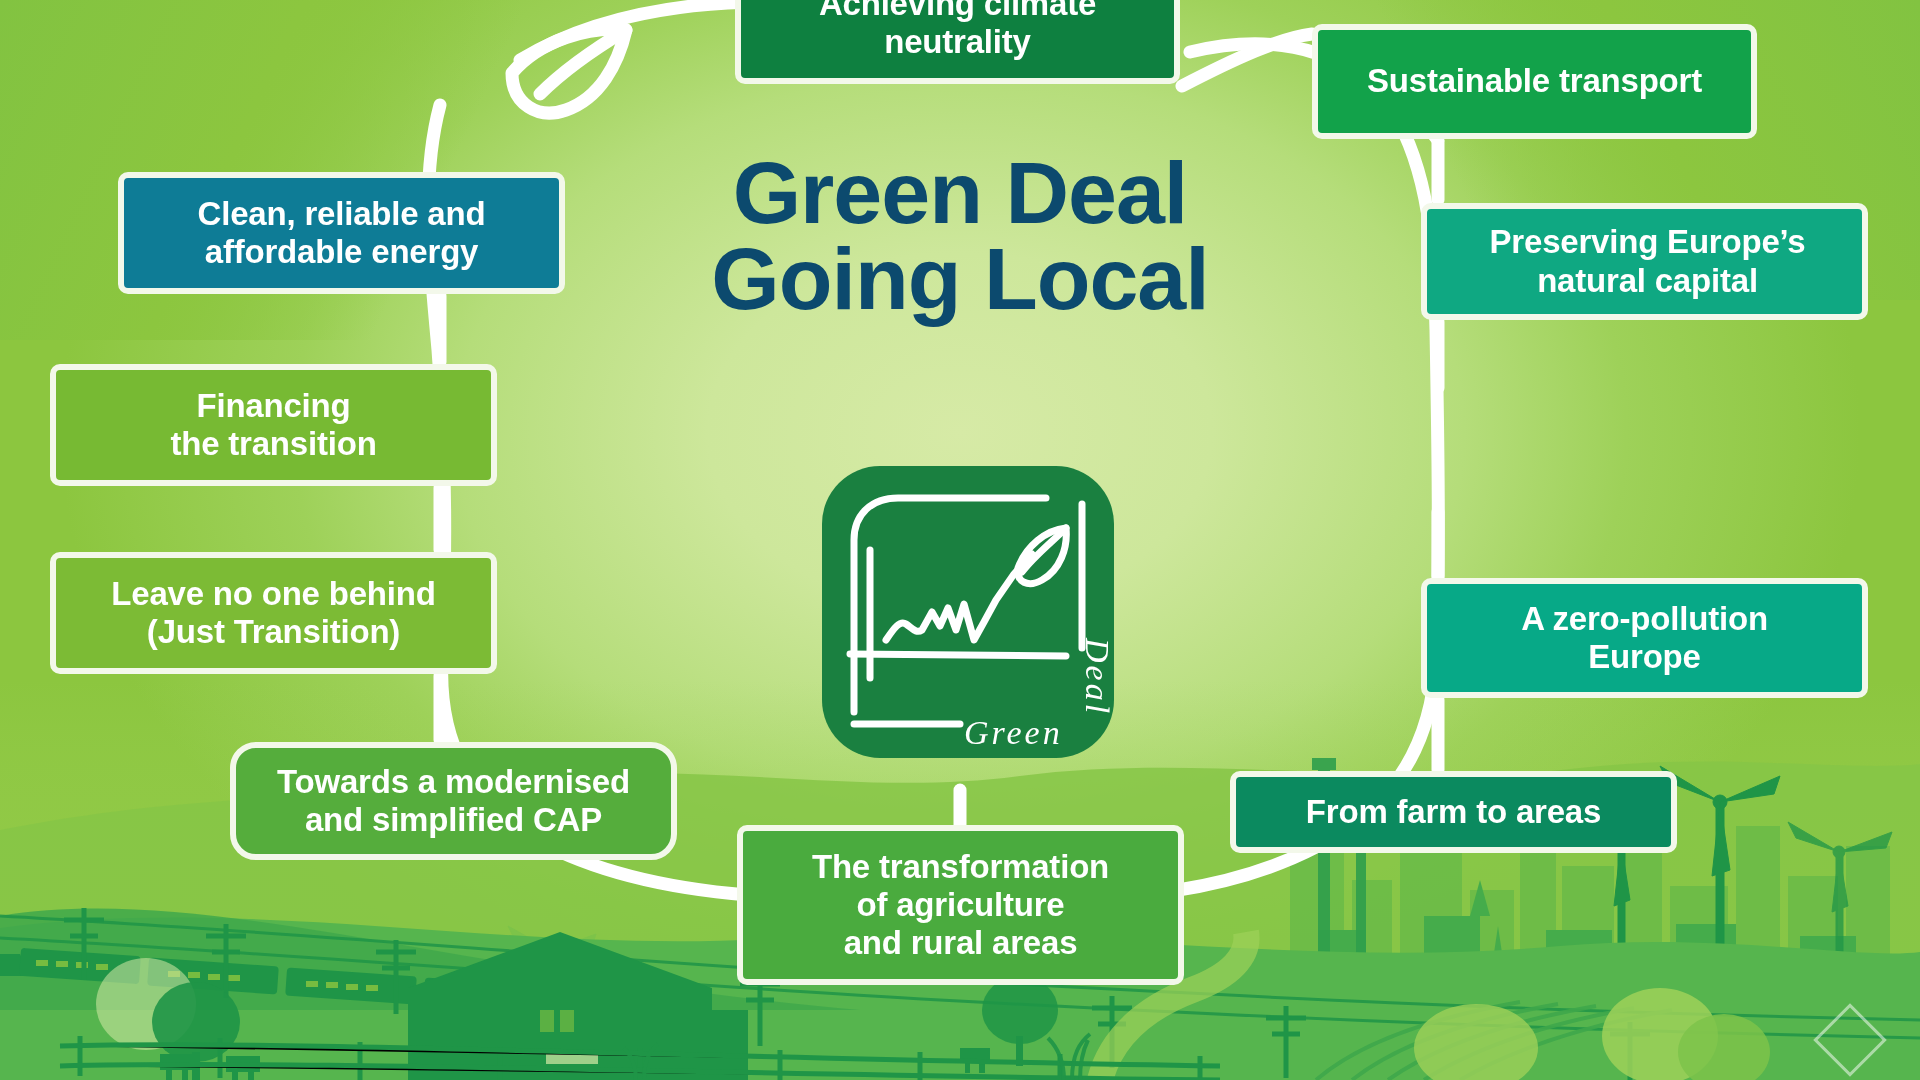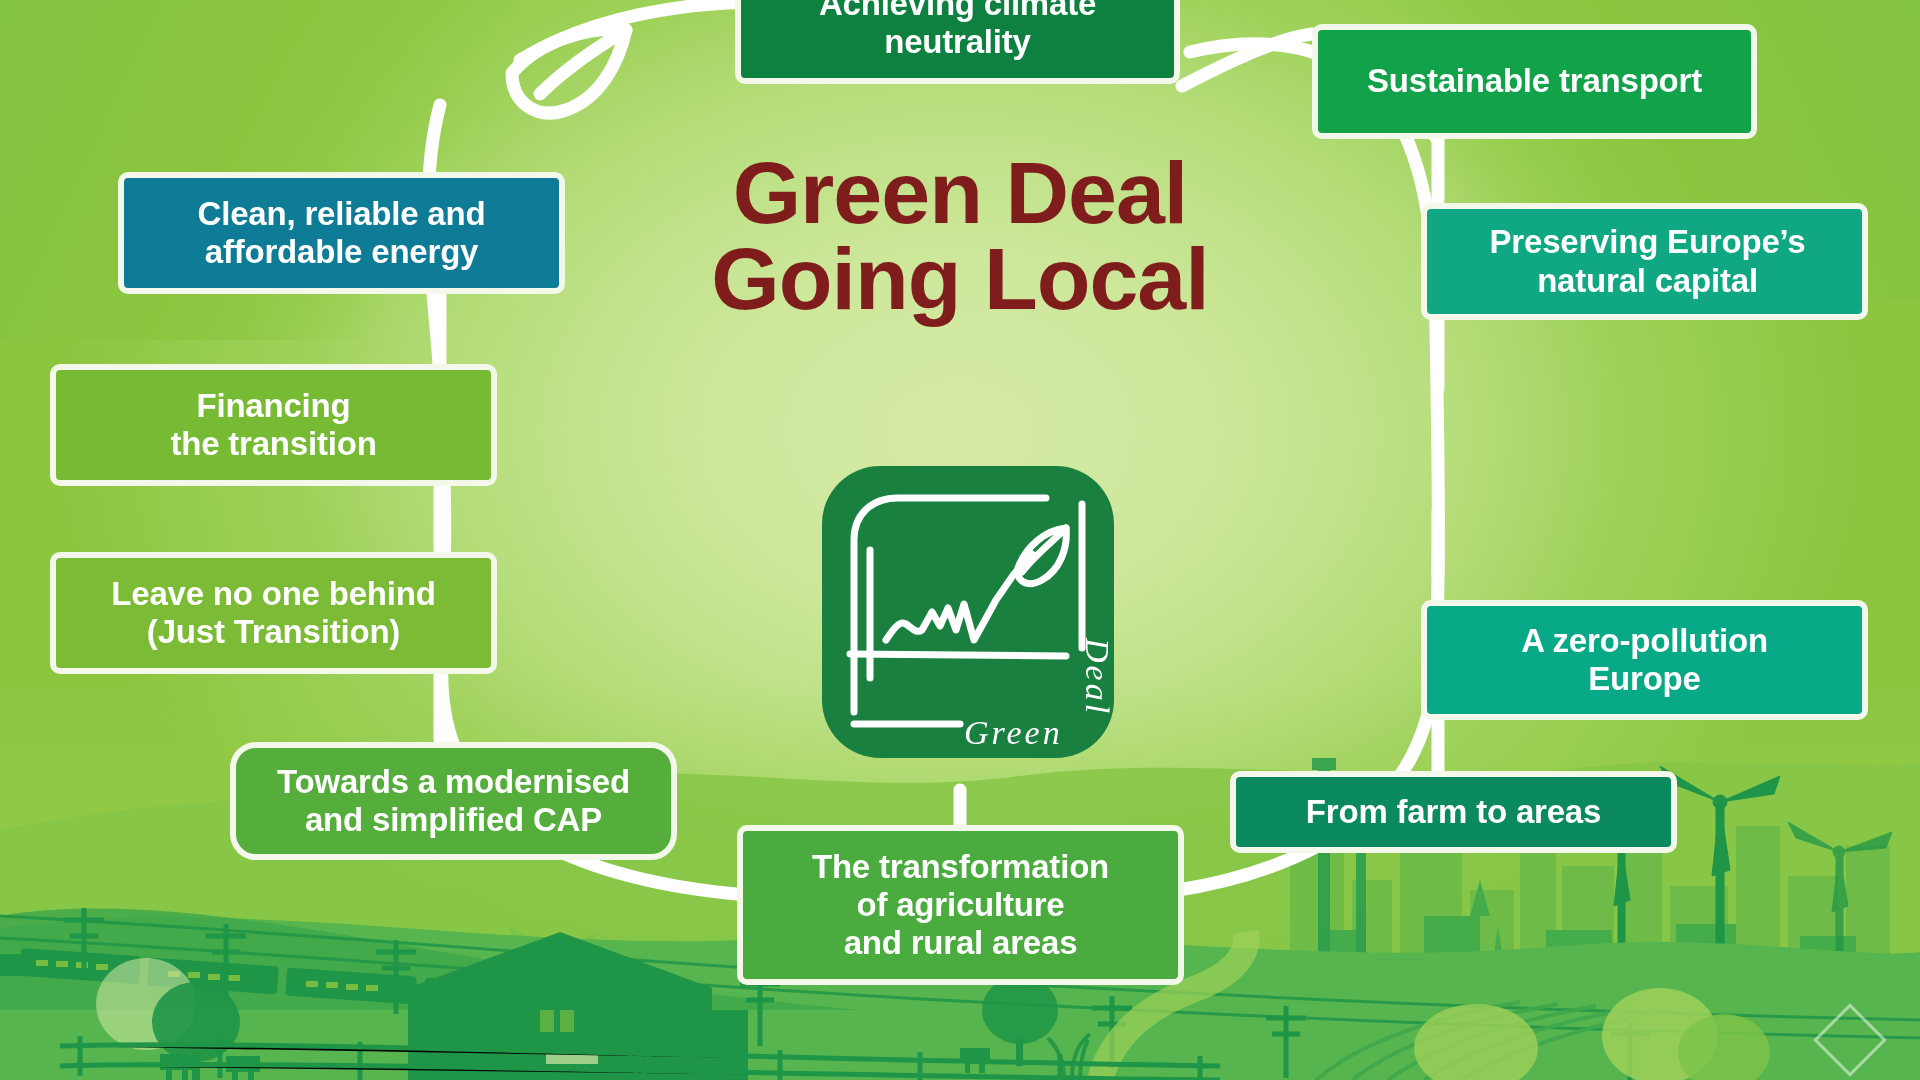--- a/index.html
+++ b/index.html
@@ -63,21 +63,21 @@
     padding:6px 14px;
     letter-spacing:-0.2px;
   }
   .box span{display:block;}
 
   
   .b-climate      {left:735px; top:-38px;  width:445px; height:122px; font-size:33px;}
   .b-transport    {left:1312px;top:24px;   width:445px; height:115px; font-size:33px;}
   .b-preserving   {left:1421px;top:203px;  width:447px; height:117px; font-size:33px;padding-left:20px;}
   .b-circular     {left:1421px;top:390px;  width:447px; height:120px; font-size:33px;}
-  .b-zero         {left:1421px;top:600px;  width:447px; height:120px; font-size:33px;}
+  .b-zero         {left:1421px;top:578px;  width:447px; height:120px; font-size:33px;}
   .b-fork         {left:1230px;top:771px;  width:447px; height:82px;  font-size:33px;}
   .b-transform    {left:737px; top:825px;  width:447px; height:160px; font-size:33px;}
   .b-cap          {left:230px; top:742px;  width:447px; height:118px; font-size:33px;}
   .b-leave        {left:50px;  top:552px;  width:447px; height:122px; font-size:33px;}
   .b-financing    {left:50px;  top:364px;  width:447px; height:122px; font-size:33px;}
   .b-energy       {left:118px; top:172px;  width:447px; height:122px; font-size:33px;}
 
   
   .diamond{
     position:absolute;right:44px;bottom:14px;width:46px;height:46px;
@@ -341,21 +341,21 @@
       <g fill="none" stroke="#ffffff" stroke-width="13" stroke-linecap="round" stroke-linejoin="round">
         <path d="M512,73
                  C540,40 590,26 626,30
                  C618,64 600,98 566,110
                  C538,120 512,104 512,73 Z"></path>
         <path d="M626,30 C596,48 566,68 540,94"></path>
       </g>
     </svg>
   </div>
 
-  <div class="title" style="color: #7f1d1d;">
+  <div class="title" style="color: #0c4a6e;">
     <span>Green Deal</span>
     <span class="l2">Going Local</span>
   </div>
 
   <div class="logo">
     <svg viewBox="0 0 300 300" xmlns="http://www.w3.org/2000/svg">
       <rect x="4" y="4" width="292" height="292" rx="58" ry="58" fill="#1a8040"></rect>
 
       <path d="M36,250 L36,78 C36,52 54,36 80,36 L228,36" stroke="#ffffff" stroke-width="7" fill="none" stroke-linecap="round"></path>
       <path d="M36,262 L142,262" stroke="#ffffff" stroke-width="7" fill="none" stroke-linecap="round"></path>

